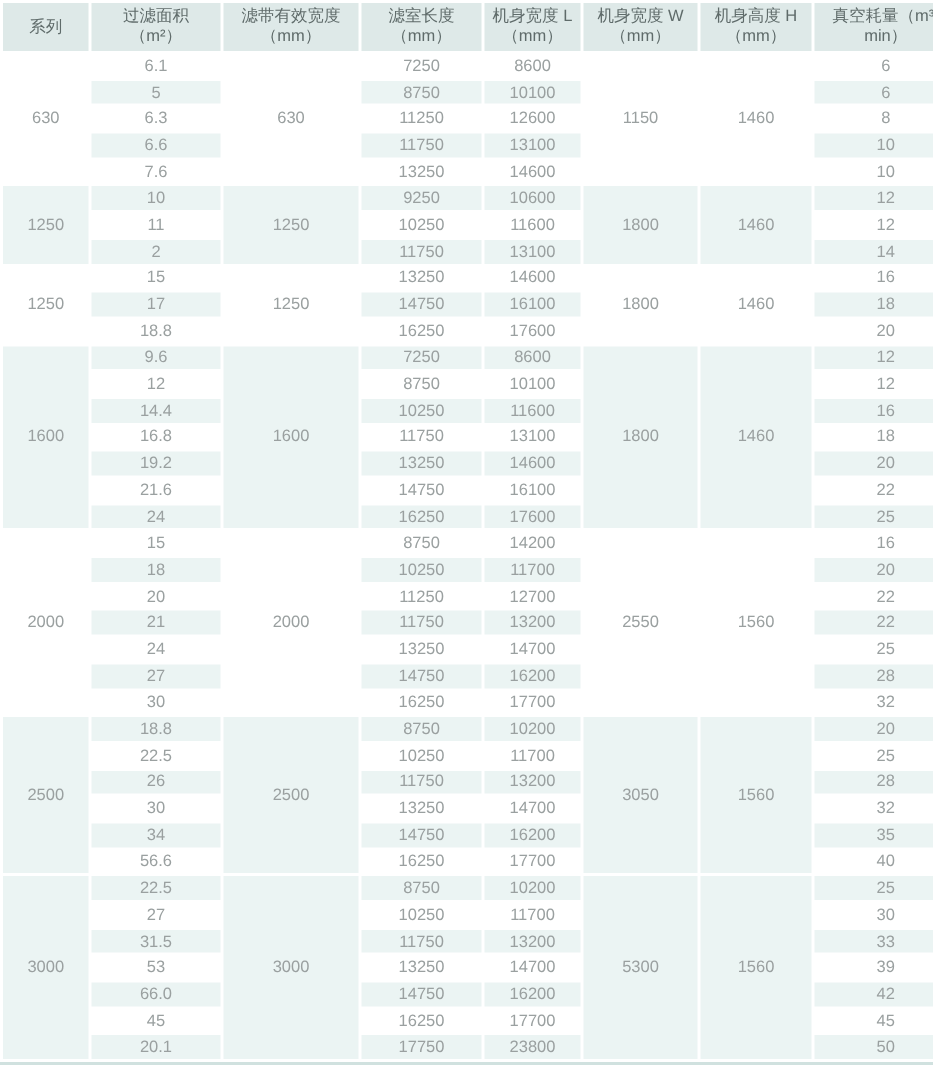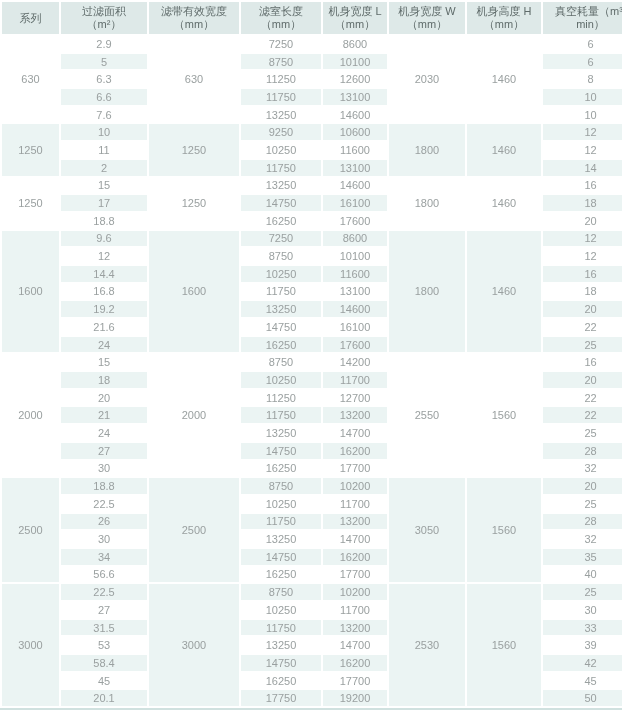--- a/index.html
+++ b/index.html
@@ -97,25 +97,25 @@
         </th>
         <th>
           <div>真空耗量（m³/</div>
           <div>min）</div>
         </th>
       </tr>
     </thead>
   <tbody>
       <tr>
         <td rowspan="5">630</td>
-        <td>2.9</td>
+        <td>6.1</td>
         <td rowspan="5">630</td>
         <td>7250</td>
         <td>8600</td>
-        <td rowspan="5">2030</td>
+        <td rowspan="5">1150</td>
         <td rowspan="5">1460</td>
         <td>6</td>
       </tr>
       <tr>
         <td class="tint">5</td>
         <td class="tint">8750</td>
         <td class="tint">10100</td>
         <td class="tint">6</td>
       </tr>
       <tr>
@@ -311,21 +311,21 @@
         <td>16250</td>
         <td>17700</td>
         <td>40</td>
       </tr>
       <tr>
         <td rowspan="7" class="tint">3000</td>
         <td class="tint">22.5</td>
         <td rowspan="7" class="tint">3000</td>
         <td class="tint">8750</td>
         <td class="tint">10200</td>
-        <td rowspan="7" class="tint">2530</td>
+        <td rowspan="7" class="tint">5300</td>
         <td rowspan="7" class="tint">1560</td>
         <td class="tint">25</td>
       </tr>
       <tr>
         <td>27</td>
         <td>10250</td>
         <td>11700</td>
         <td>30</td>
       </tr>
       <tr>
@@ -334,31 +334,31 @@
         <td class="tint">13200</td>
         <td class="tint">33</td>
       </tr>
       <tr>
         <td>53</td>
         <td>13250</td>
         <td>14700</td>
         <td>39</td>
       </tr>
       <tr>
-        <td class="tint">58.4</td>
+        <td class="tint">66.0</td>
         <td class="tint">14750</td>
         <td class="tint">16200</td>
         <td class="tint">42</td>
       </tr>
       <tr>
         <td>45</td>
         <td>16250</td>
         <td>17700</td>
         <td>45</td>
       </tr>
       <tr>
         <td class="tint">20.1</td>
         <td class="tint">17750</td>
-        <td class="tint">19200</td>
+        <td class="tint">23800</td>
         <td class="tint">50</td>
       </tr>
     </tbody>
 </table>
 
 </body></html>

